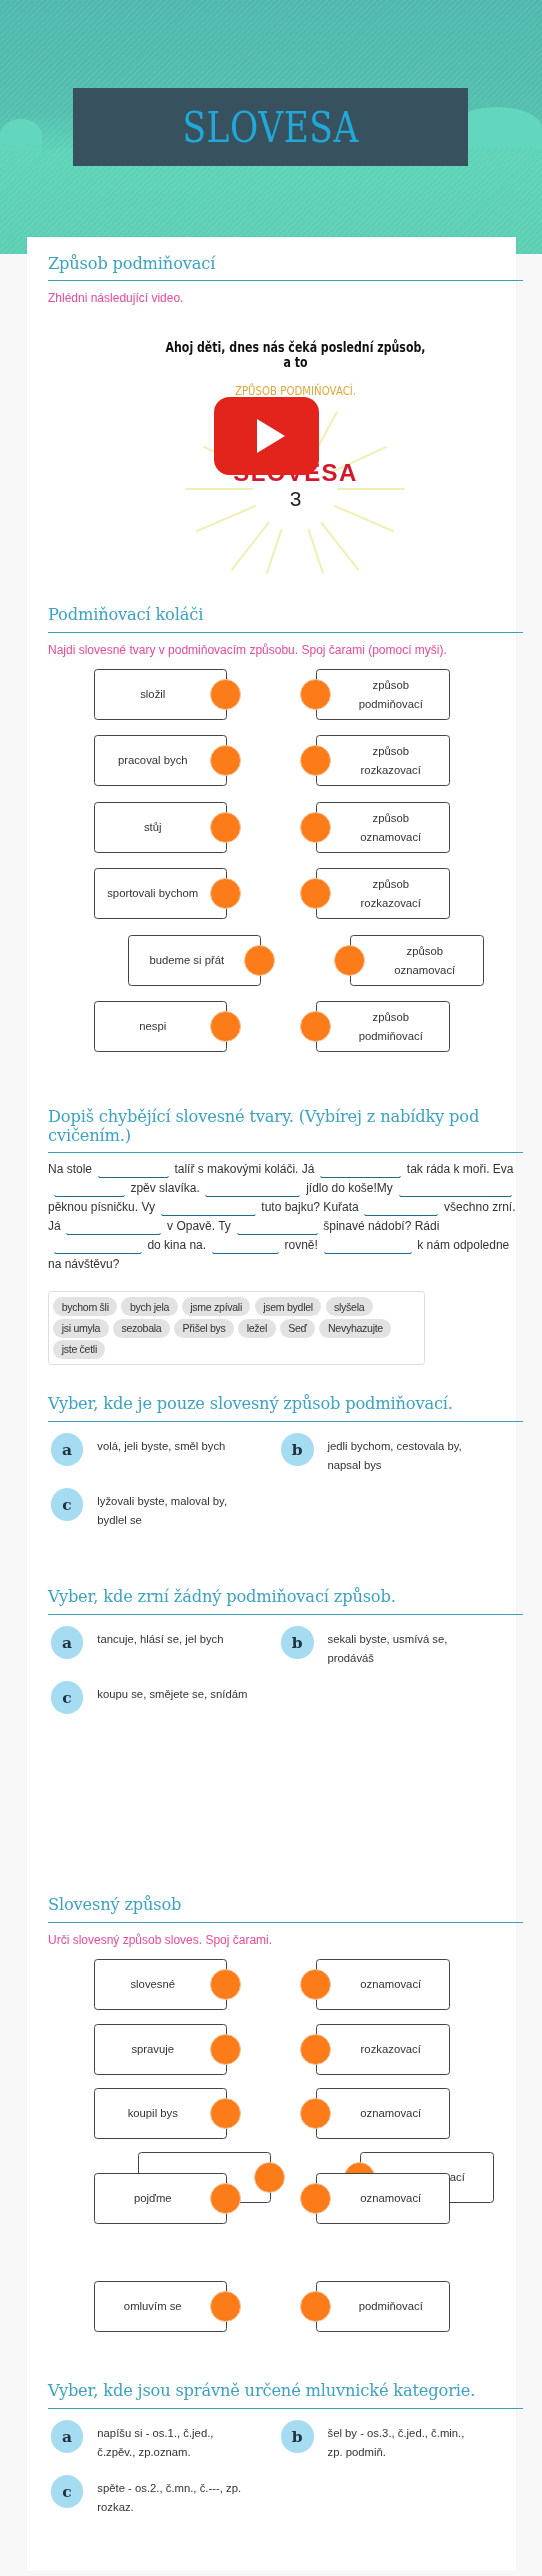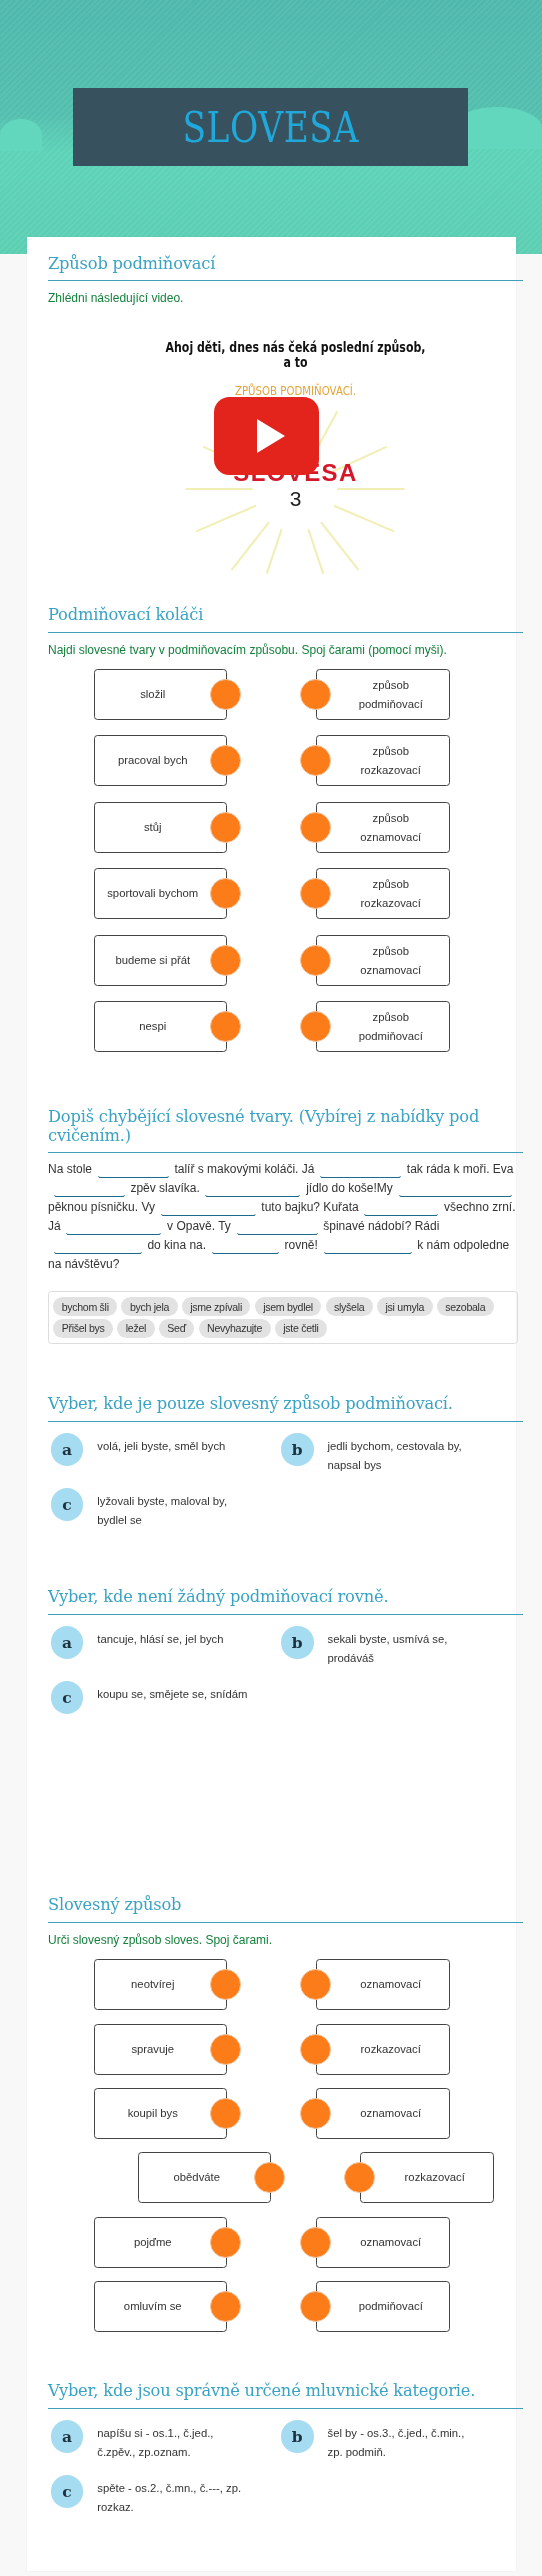--- a/index.html
+++ b/index.html
@@ -28,21 +28,21 @@
     position: absolute; left: 27px; top: 237px; width: 489px; height: 2334px;
     background: #fff; box-shadow: 0 0 2.1px rgba(0,0,0,0.05);
   }
 
   .section { position: absolute; left: 21px; width: 475px; }
   .sec-title {
     font-family: "DejaVu Serif", serif; font-size: 16.3px; color: #3aa3c4;
     padding-bottom: 7px; border-bottom: 1.1px solid #3e9fb8; line-height: 1.15;
     font-weight: normal; letter-spacing: -0.2px;
   }
-  .instr { font-size: 12px; color: #15803d; margin-top: 10px; }
+  .instr { font-size: 12px; color: #ec4899; margin-top: 10px; }
 
   
   .video { position: absolute; left: 85px; top: 85px; width: 325px; height: 226px; }
   .video .v-line1 { position: absolute; top: 0; width: 100%; text-align: center; font-family: "DejaVu Sans", sans-serif; font-size: 13.4px; color: #111; font-weight: bold; transform: scaleX(0.82); }
   .video .v-line2 { position: absolute; top: 44px; width: 100%; text-align: center; font-family: "DejaVu Sans", sans-serif; font-size: 12px; color: #e3a53a; transform: scaleX(0.85); }
   .rays { position: absolute; left: 49px; top: 64px; width: 226px; height: 170px; }
   .yt-btn { position: absolute; left: 81px; top: 57px; width: 105px; height: 78px; background: #e2241c; border-radius: 15.5px; display: flex; align-items: center; justify-content: center; }
   .yt-btn .tri { width: 0; height: 0; border-left: 28px solid #fff; border-top: 17px solid transparent; border-bottom: 17px solid transparent; margin-left: 8.5px; }
   .v-slovesa { position: absolute; left: 0; top: 119px; width: 100%; text-align: center; font-size: 24px; font-weight: bold; color: #d4182a; letter-spacing: 1.4px; }
   .v-num { position: absolute; left: 0; top: 147px; width: 100%; text-align: center; font-size: 21px; color: #222; }
@@ -52,21 +52,21 @@
   .mbox { position: absolute; top: 0; height: 51px; border: 1.1px solid #444; border-radius: 3.5px; background: #fff; display: flex; align-items: center; justify-content: center; text-align: center; font-size: 11.3px; color: #333; line-height: 1.6; }
   .mbox.left { left: 0; width: 133px; padding-right: 15.5px; }
   .mbox.right { left: 222px; width: 134px; padding-left: 15.5px; }
   .dot { position: absolute; top: 10px; width: 31px; height: 31px; border-radius: 50%; background: #fc7c1a; border: 1.4px solid #f3c59e; }
   .dot.left { left: 116px; }
   .dot.right { left: 206px; }
 
   
   .fill-text { font-size: 12px; line-height: 19px; color: #333; margin-top: 7px; }
   .blank { display: inline-block; border-bottom: 1.1px solid #1b6b8a; height: 14px; vertical-align: -4.2px; margin: 0 5.7px; border-radius: 0 0 2.8px 2.8px; }
-  .chips { margin-top: 17px; border: 0.7px solid #ddd; border-radius: 3.5px; padding: 5px 4.2px; display: flex; flex-wrap: wrap; gap: 2.1px 4.2px; width: 470px; }
+  .chips { margin-top: 17px; border: 0.7px solid #ddd; border-radius: 3.5px; padding: 5px 4.2px; display: flex; flex-wrap: wrap; gap: 2.1px 4.2px; width: 377px; }
   .chip { background: #e2e2e2; border-radius: 11.3px; padding: 3.5px 8.5px; font-size: 10.6px; color: #333; transform-origin: left; letter-spacing: -0.3px; }
 
   
   .quiz { position: relative; margin-top: 11.3px; height: 106px; }
   .opt { position: absolute; width: 226px; display: flex; }
   .opt .badge { width: 32.5px; height: 32.5px; border-radius: 50%; background: #a6dcf1; display: flex; align-items: center; justify-content: center; font-family: "DejaVu Serif", serif; font-weight: bold; font-size: 15.5px; color: #1e3240; flex-shrink: 0; }
   .opt .otext { margin-left: 14px; font-size: 11.3px; line-height: 18.4px; color: #333; padding-top: 4.2px; max-width: 155px; }
 </style>
 </head>
 <body>
@@ -157,21 +157,21 @@
       <div class="match-row" style="top: 631px;">
         <div class="mbox left">
           <span>sportovali bychom</span>
         </div>
         <div class="dot left"></div>
         <div class="mbox right">
           <span style="display:block;max-width:78px;margin:0 auto;">způsob rozkazovací</span>
         </div>
         <div class="dot right"></div>
       </div>
-      <div class="match-row" style="top: 698px;">
+      <div class="match-row" style="top: 698px; margin-left: 34px;">
         <div class="mbox left">
           <span>budeme si přát</span>
         </div>
         <div class="dot left"></div>
         <div class="mbox right">
           <span style="display:block;max-width:78px;margin:0 auto;">způsob oznamovací</span>
         </div>
         <div class="dot right"></div>
       </div>
       <div class="match-row" style="top: 764px;">
@@ -219,21 +219,21 @@
           <div class="otext">jedli bychom, cestovala by, napsal bys</div>
         </div>
         <div class="opt" style="left: 2.8px; top: 55px;">
           <div class="badge">c</div>
           <div class="otext">lyžovali byste, maloval by, bydlel se</div>
         </div>
       </div>
   </div>
 
   <div class="section" style="top:1351px;">
-    <div class="sec-title">Vyber, kde není žádný podmiňovací rovně.</div>
+    <div class="sec-title">Vyber, kde zrní žádný podmiňovací způsob.</div>
     <div class="quiz" id="q2">
         <div class="opt" style="left: 2.8px; top: 0px;">
           <div class="badge">a</div>
           <div class="otext">tancuje, hlásí se, jel bych</div>
         </div>
         <div class="opt" style="left: 233px; top: 0px;">
           <div class="badge">b</div>
           <div class="otext">sekali byste, usmívá se, prodáváš</div>
         </div>
         <div class="opt" style="left: 2.8px; top: 55px;">
@@ -243,21 +243,21 @@
       </div>
   </div>
 
   <div class="section" style="top:1659px;">
     <div class="sec-title">Slovesný způsob</div>
     <div class="instr">Urči slovesný způsob sloves. Spoj čarami.</div>
   </div>
   <div id="m2">
       <div class="match-row" style="top: 1722px;">
         <div class="mbox left">
-          <span>neotvírej</span>
+          <span>slovesné</span>
         </div>
         <div class="dot left"></div>
         <div class="mbox right">
           <span style="display:block;max-width:78px;margin:0 auto;">oznamovací</span>
         </div>
         <div class="dot right"></div>
       </div>
       <div class="match-row" style="top: 1787px;">
         <div class="mbox left">
           <span>spravuje</span>
@@ -281,21 +281,21 @@
       <div class="match-row" style="top: 1915px; margin-left: 44px;">
         <div class="mbox left">
           <span>obědváte</span>
         </div>
         <div class="dot left"></div>
         <div class="mbox right">
           <span style="display:block;max-width:78px;margin:0 auto;">rozkazovací</span>
         </div>
         <div class="dot right"></div>
       </div>
-      <div class="match-row" style="top: 1980px; text-decoration: underline;">
+      <div class="match-row" style="top: 1936px; text-decoration: underline;">
         <div class="mbox left">
           <span>pojďme</span>
         </div>
         <div class="dot left"></div>
         <div class="mbox right">
           <span style="display:block;max-width:78px;margin:0 auto;">oznamovací</span>
         </div>
         <div class="dot right"></div>
       </div>
       <div class="match-row" style="top: 2044px;">

